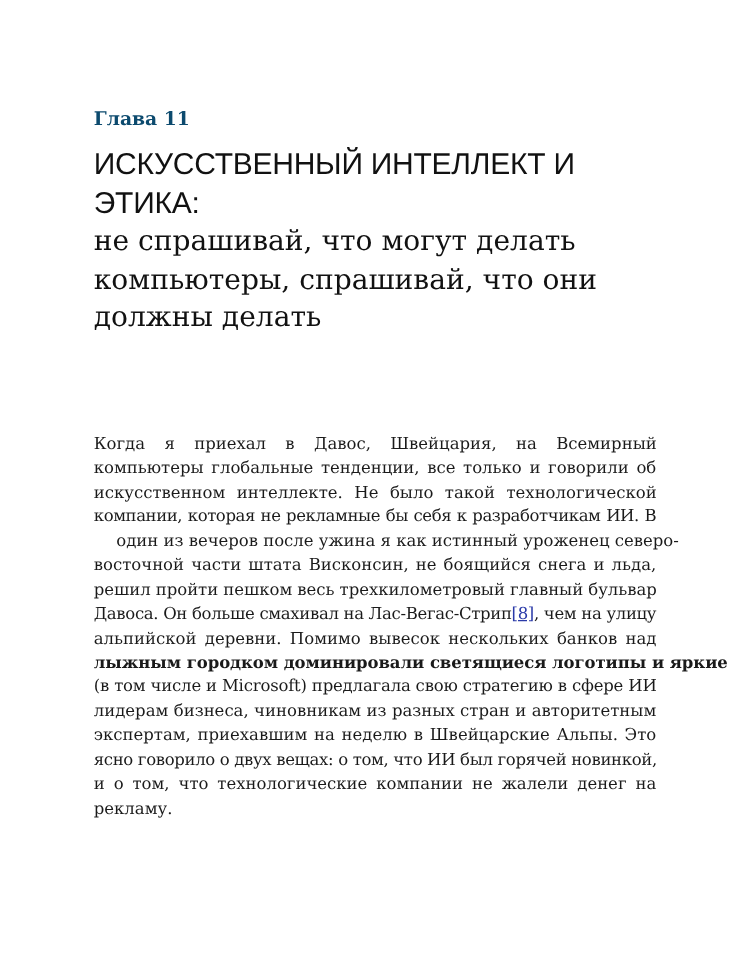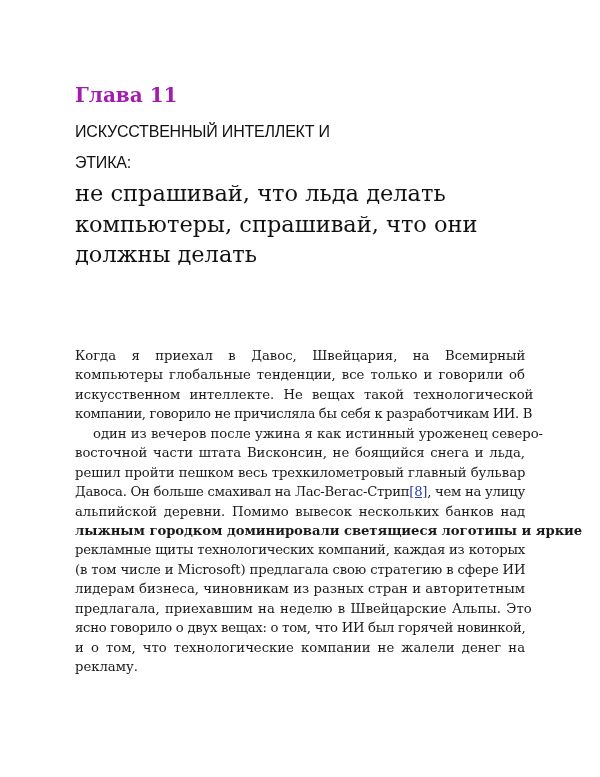--- a/index.html
+++ b/index.html
@@ -20,44 +20,44 @@
       left: 75px;
       top: 0;
       width: 450px;
     }
     .chapter-label {
       position: absolute;
       left: 0;
       top: 85px;
       font-family: "DejaVu Serif", "Liberation Serif", serif;
       font-weight: bold;
-      font-size: 20px;
+      font-size: 15px;
       line-height: 20px;
       white-space: nowrap;
-      color: #a21caf;
+      color: #0c4a6e;
     }
     .chapter-title {
       position: absolute;
       left: 0;
       top: 117px;
       width: 460px;
       font-family: "DejaVu Serif", "Liberation Serif", serif;
       font-size: 22.5px;
       line-height: 30.5px;
       color: #111;
       margin: 0;
       font-weight: normal;
     }
     .chapter-title span {
       display: block;
       white-space: nowrap;
     }
     .chapter-title .caps {
       font-family: "Liberation Sans", "DejaVu Sans", sans-serif;
-      font-size: 16px;
+      font-size: 24px;
       letter-spacing: -0.2px;
     }
     .body-text {
       position: absolute;
       left: 0;
       top: 346px;
       width: 450px;
       font-family: "DejaVu Serif", "Liberation Serif", serif;
       font-size: 13.2px;
       line-height: 19.45px;
@@ -85,38 +85,37 @@
 </head>
 <body>
 
 <div class="page">
 
   <div class="chapter-label">Глава 11</div>
 
   <h1 class="chapter-title">
     <span class="caps">ИСКУССТВЕННЫЙ ИНТЕЛЛЕКТ И</span>
     <span class="caps">ЭТИКА:</span>
-    <span>не спрашивай, что льда делать</span>
+    <span>не спрашивай, что могут делать</span>
     <span>компьютеры, спрашивай, что они</span>
     <span>должны делать</span>
   </h1>
 
   <div class="body-text">
     <span class="line" style="display: block; width: 450px; word-spacing: 11.2857px;">Когда я приехал в Давос, Швейцария, на Всемирный</span>
     <span class="line" style="display: block; width: 450px; word-spacing: 1.14286px;">компьютеры глобальные тенденции, все только и говорили об</span>
-    <span class="line" style="display: block; width: 450px; word-spacing: 5px;">искусственном интеллекте. Не вещах такой технологической</span>
-    <span class="line" style="display: block; width: 450px; letter-spacing: -0.327869px;">компании, говорило не причисляла бы себя к разработчикам ИИ. В</span>
+    <span class="line" style="display: block; width: 450px; word-spacing: 5px;">искусственном интеллекте. Не было такой технологической</span>
+    <span class="line" style="display: block; width: 450px; letter-spacing: -0.327869px;">компании, которая не рекламные бы себя к разработчикам ИИ. В</span>
     <span class="line" style="display: block; width: 450px; letter-spacing: -0.0169492px; margin-left: 18px;">один из вечеров после ужина я как истинный уроженец северо-</span>
     <span class="line" style="display: block; width: 450px; word-spacing: 1.5px;">восточной части штата Висконсин, не боящийся снега и льда,</span>
     <span class="line" style="display: block; width: 450px; letter-spacing: -0.0350877px;">решил пройти пешком весь трехкилометровый главный бульвар</span>
     <span class="line" style="display: block; width: 450px; letter-spacing: -0.258065px;"><span>Давоса. Он больше смахивал на Лас-Вегас-Стрип</span><a class="footnote-link">[8]</a><span>, чем на улицу</span></span>
     <span class="line" style="display: block; width: 450px; word-spacing: 2.5px;">альпийской деревни. Помимо вывесок нескольких банков над</span>
     <span class="line" style="display: block; width: 450px; letter-spacing: -0.0535714px; font-weight: bold;">лыжным городком доминировали светящиеся логотипы и яркие</span>
-    <span class="line" style="display: block; width: 450px; letter-spacing: -0.206897px;">рекламные щиты технологических компаний, каждая из которых</span>
     <span class="line" style="display: block; width: 450px; letter-spacing: -0.145161px;">(в том числе и Microsoft) предлагала свою стратегию в сфере ИИ</span>
     <span class="line" style="display: block; width: 450px; word-spacing: 0.142857px;">лидерам бизнеса, чиновникам из разных стран и авторитетным</span>
-    <span class="line" style="display: block; width: 450px; word-spacing: 1.14286px;">предлагала, приехавшим на неделю в Швейцарские Альпы. Это</span>
+    <span class="line" style="display: block; width: 450px; word-spacing: 1.14286px;">экспертам, приехавшим на неделю в Швейцарские Альпы. Это</span>
     <span class="line" style="display: block; width: 450px; letter-spacing: -0.269841px;">ясно говорило о двух вещах: о том, что ИИ был горячей новинкой,</span>
     <span class="line" style="display: block; width: 450px; word-spacing: 2.88889px;">и о том, что технологические компании не жалели денег на</span>
     <span class="line last">рекламу.</span>
   </div>
 
 </div>
 
 </body></html>

